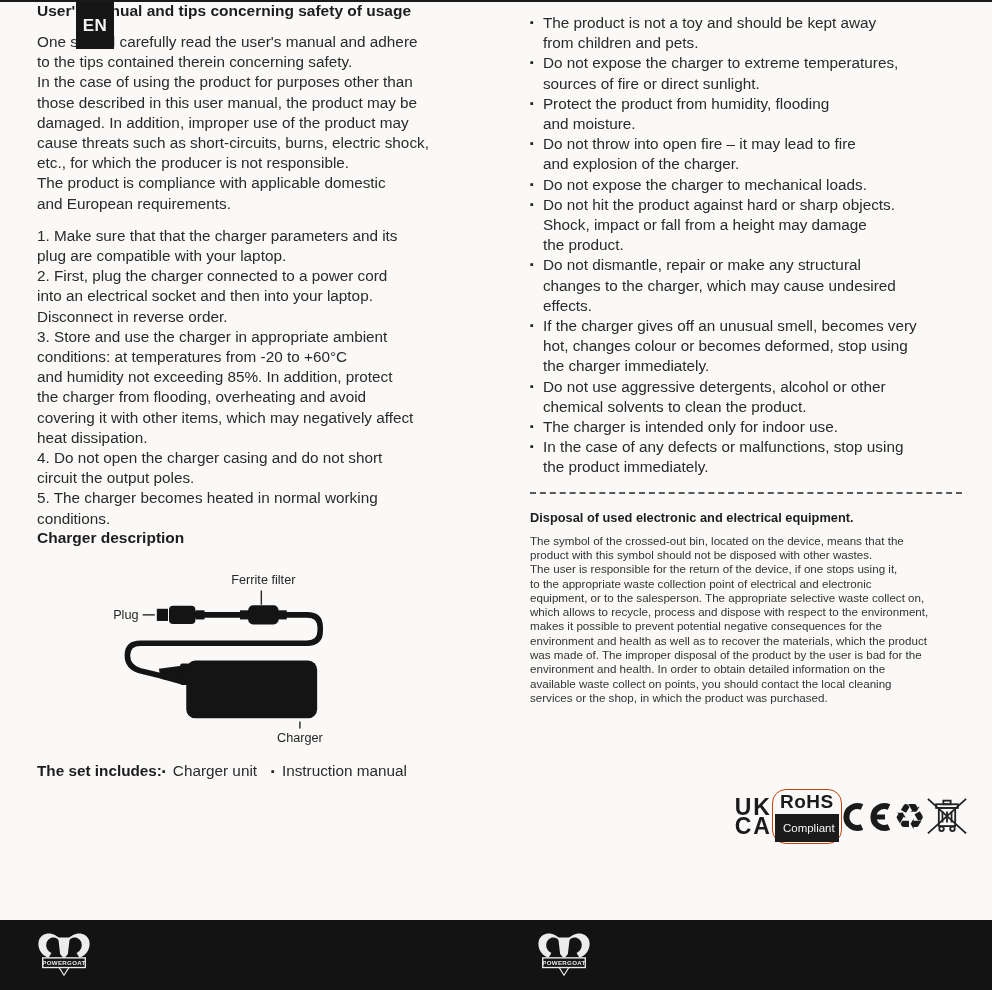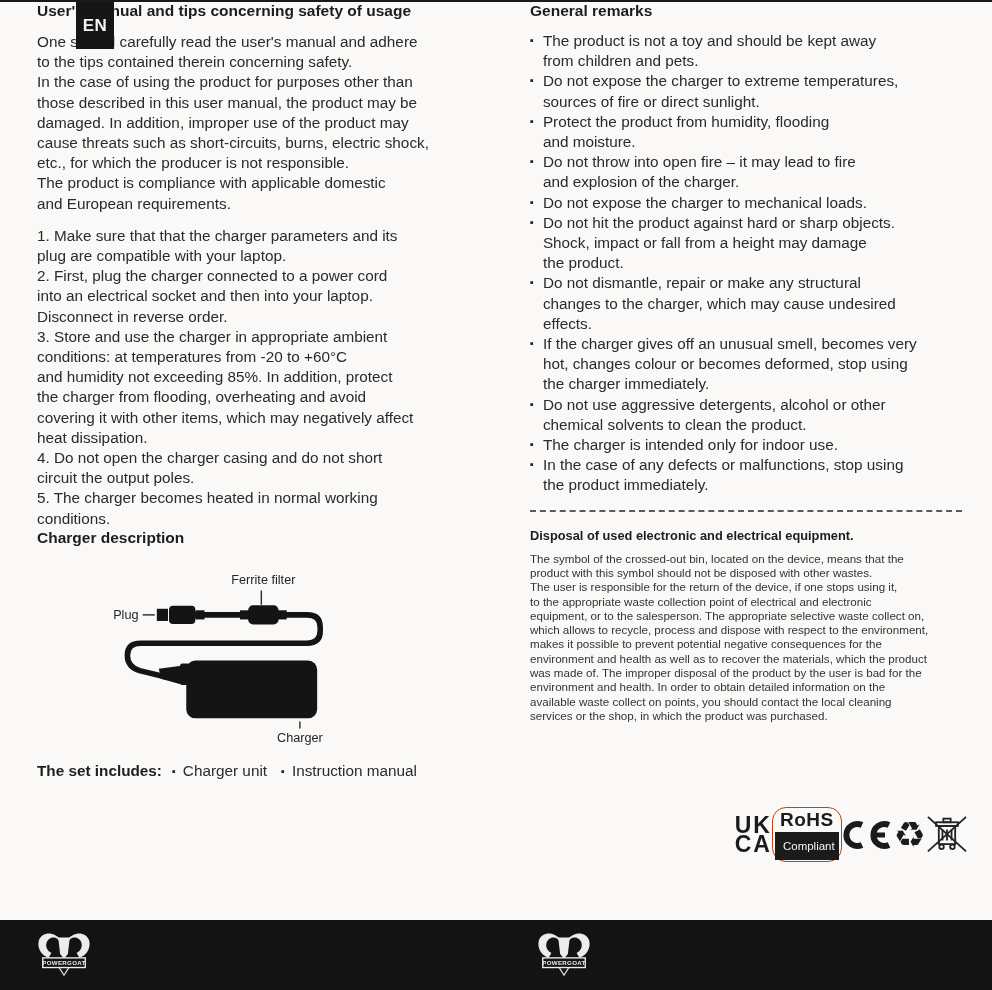--- a/index.html
+++ b/index.html
@@ -27,21 +27,21 @@
   .pre{white-space:pre-line;}
   .body-text{font-size:15.3px;line-height:20.2px;margin:0;}
   .h-usage{margin-top:64px;}
   .p-usage{margin-top:12px;}
   .h-using{margin-top:13px;}
   .p-using{margin-top:12px;}
   .h-desc{margin-top:14px;}
   .diagram{margin:20px 0 0 63px;width:345px;height:183px;}
   .dlabel{font-size:12.5px;fill:#262626;}
   .dline{stroke:#2a2a2a;stroke-width:1.4;}
-  .set-line{margin-top:12px;font-size:15.3px;display:flex;align-items:center;gap:10px;}
+  .set-line{margin-top:12px;font-size:15.3px;display:flex;align-items:center;}
   .set-label{font-weight:bold;color:#1d1d1d;}
   .inc-item{display:inline-flex;gap:7px;margin-right:14px;align-items:baseline;}
   .blt{font-size:11px;color:#222;flex:none;transform:translateY(-1px);}
   .h-general{margin-top:40px;}
   ul.remarks{list-style:none;margin:11px 0 0 0;padding:0;}
   ul.remarks li{display:flex;gap:9px;font-size:15.3px;line-height:20.2px;margin:0;}
   ul.remarks .blt{line-height:20.2px;}
   .dashed-divider{border:none;border-top:2px dashed #5a5a5a;margin:14px 0 0 0;width:432px;}
   .h-disposal{font-size:12.8px;font-weight:bold;color:#1d1d1d;margin:16px 0 0 0;}
   .p-disposal{font-size:11.6px;line-height:14.3px;margin:9px 0 0 0;color:#333;}
@@ -132,21 +132,20 @@
               <span class="blt">▪</span>
               <span>Charger unit</span>
             </span><span class="inc-item">
               <span class="blt">▪</span>
               <span>Instruction manual</span>
             </span></span>
       </div>
     </div>
 
     <div class="col-right">
-      <h2 class="sec h-general">General remarks</h2>
 
       <ul class="remarks">
           <li>
             <span class="blt">▪</span>
             <span class="pre">The product is not a toy and should be kept away
 from children and pets.</span>
           </li>
           <li>
             <span class="blt">▪</span>
             <span class="pre">Do not expose the charger to extreme temperatures,

